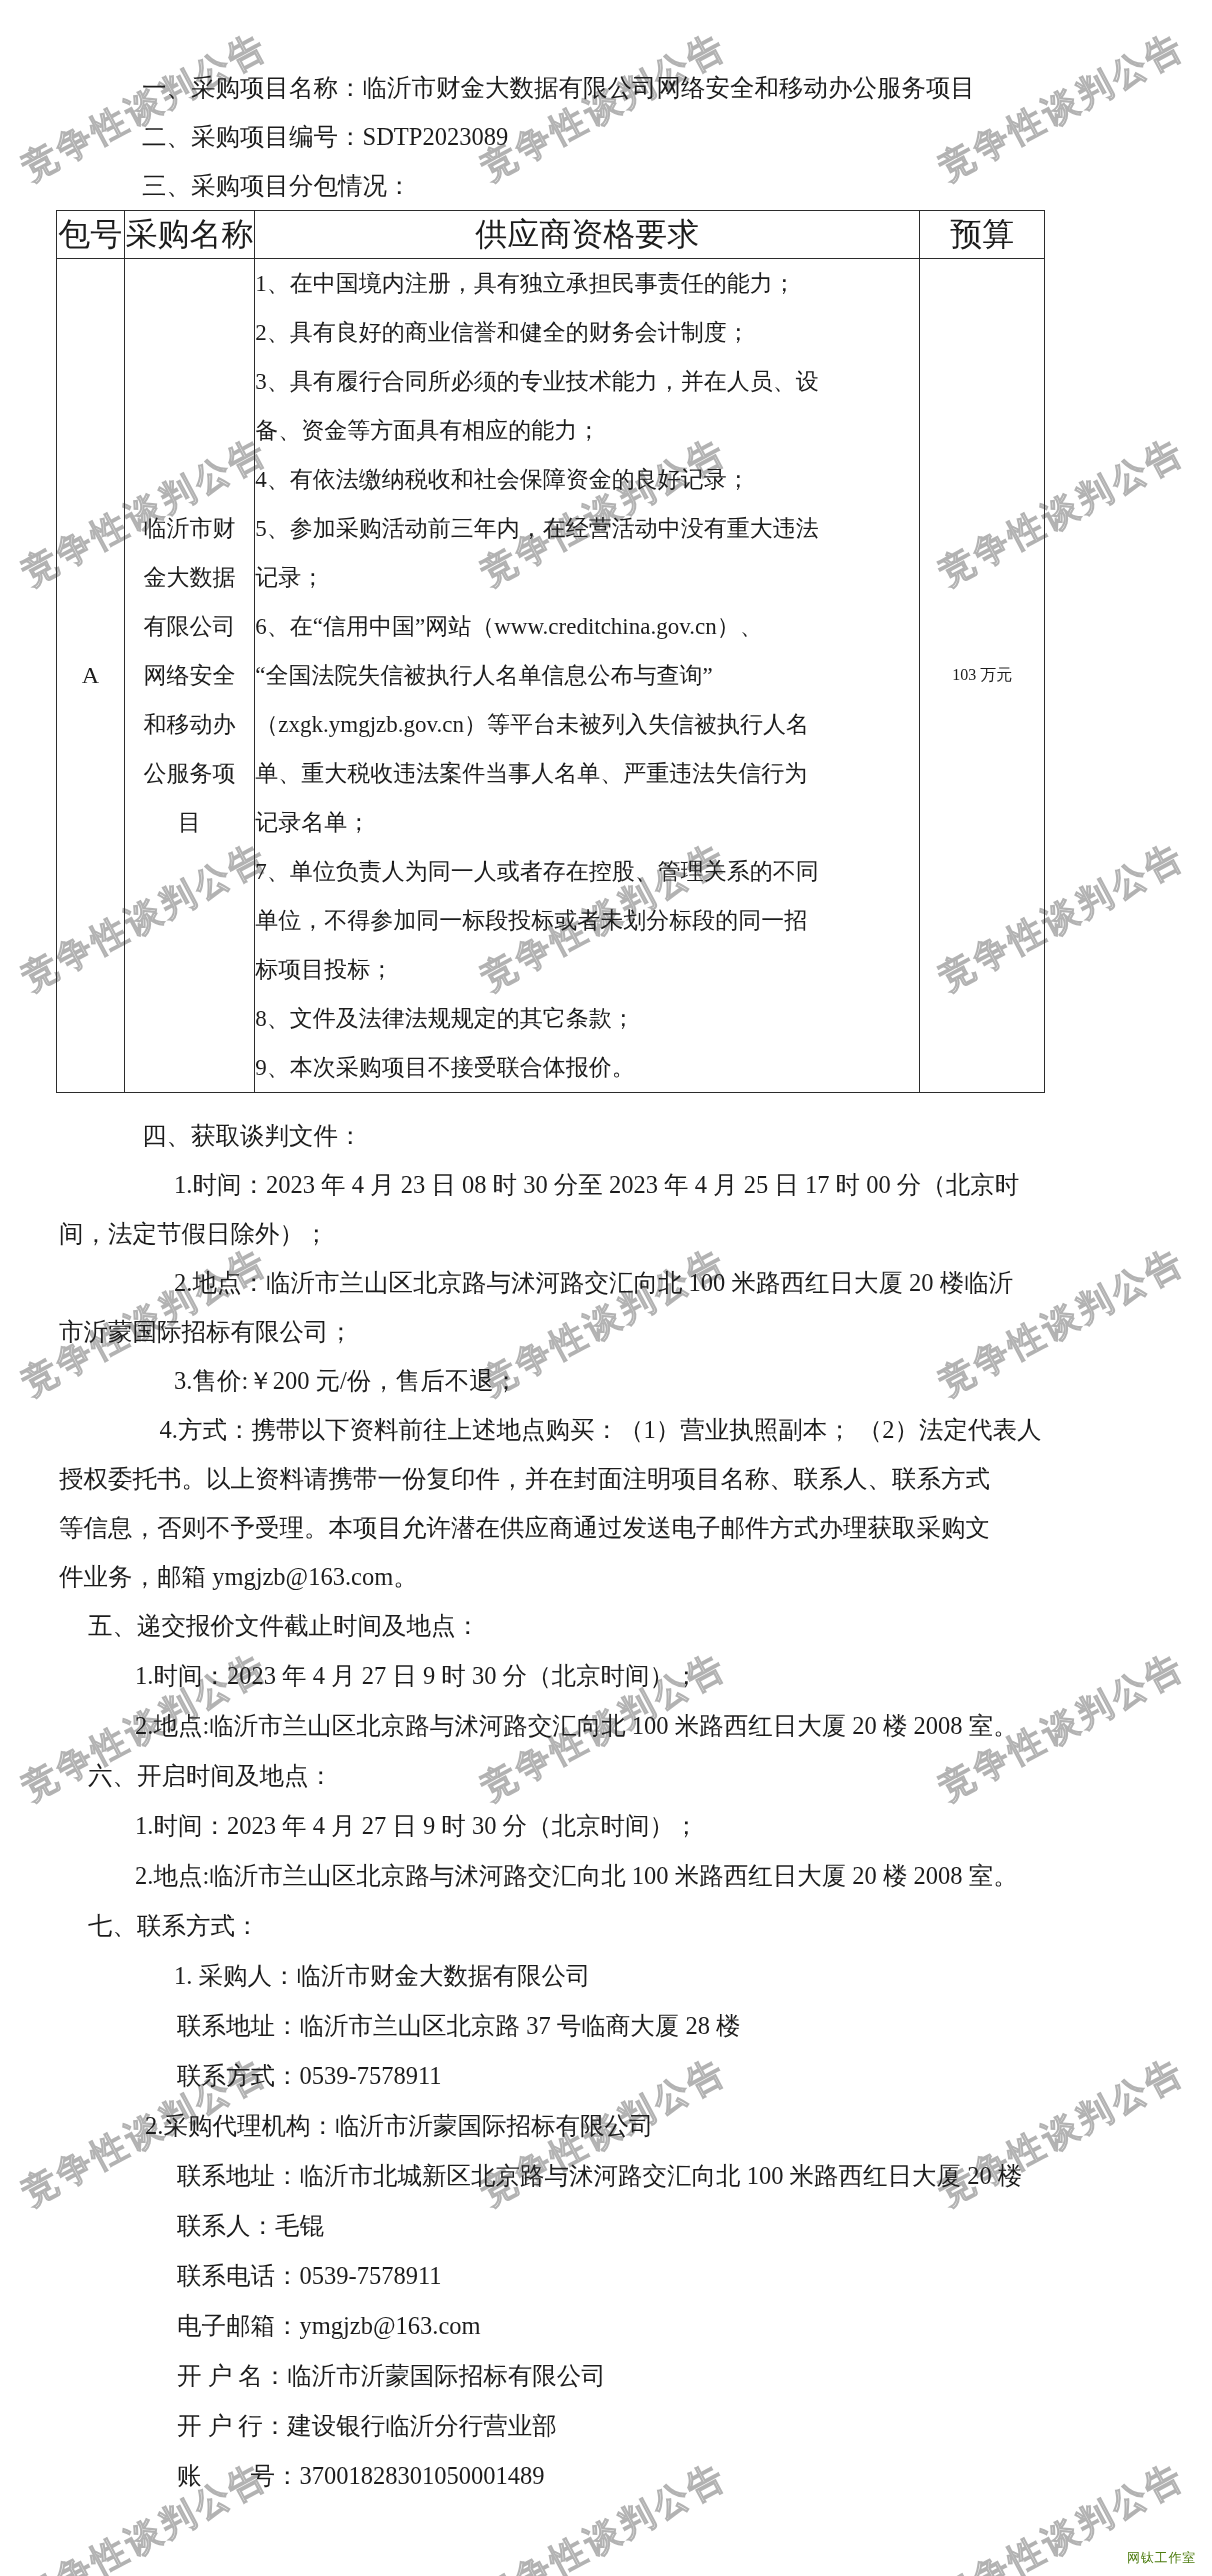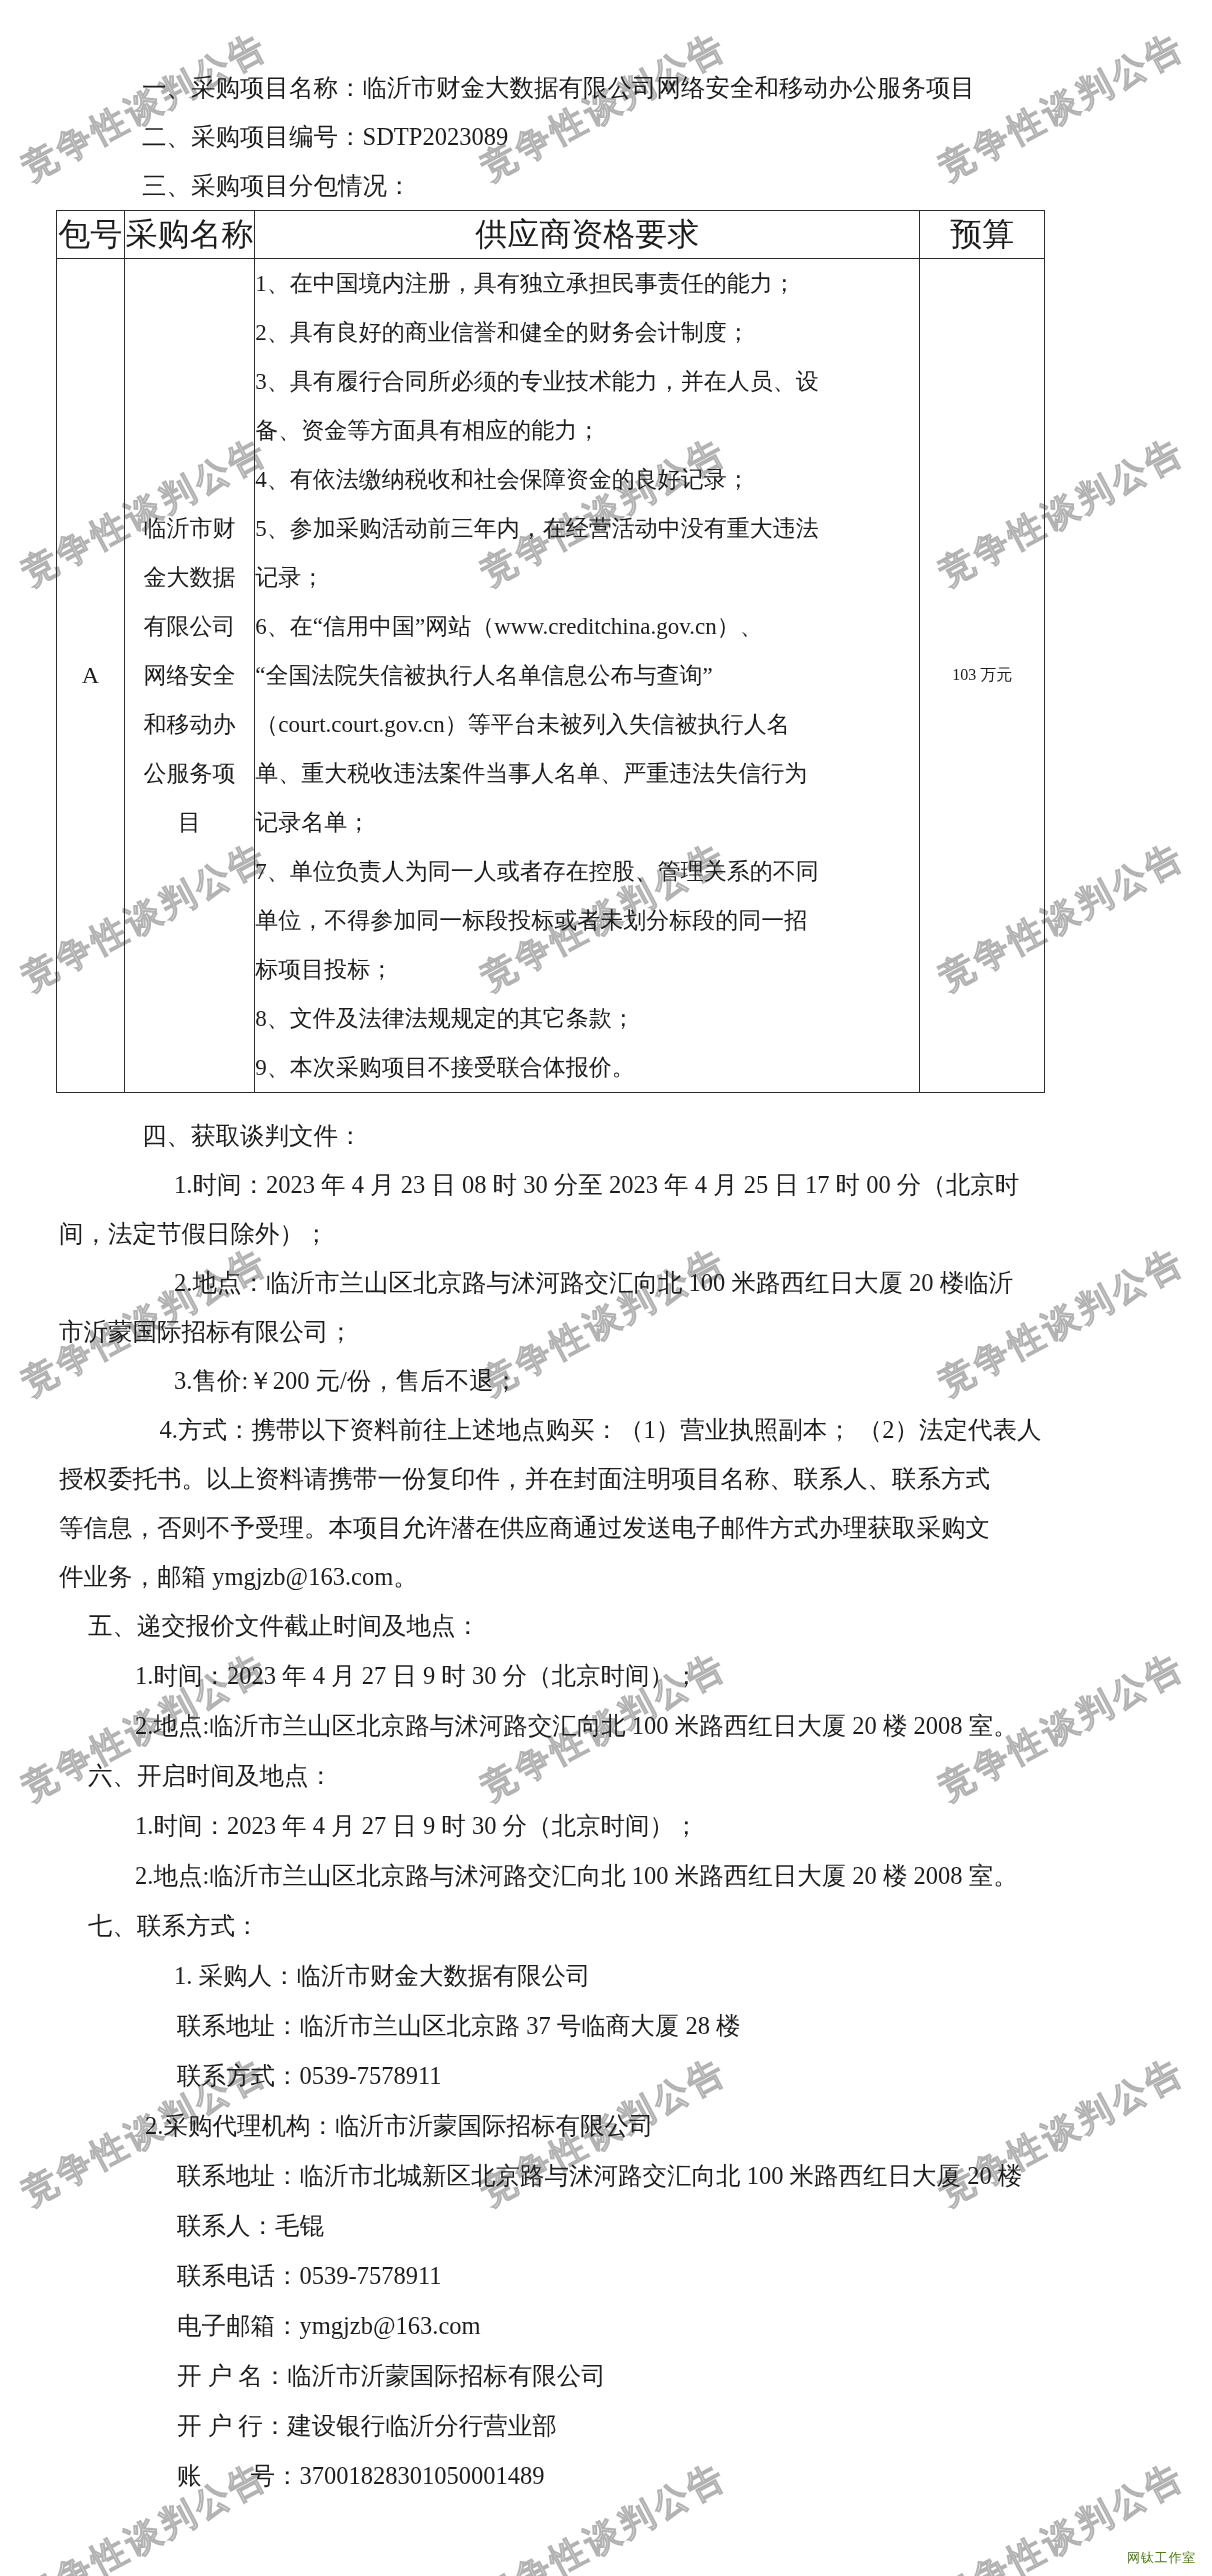--- a/index.html
+++ b/index.html
@@ -137,21 +137,21 @@
         <td class="req-cell">
               <div class="line s-cont">1、在中国境内注册，具有独立承担民事责任的能力；</div>
               <div class="line s-cont">2、具有良好的商业信誉和健全的财务会计制度；</div>
               <div class="line s-cont">3、具有履行合同所必须的专业技术能力，并在人员、设</div>
               <div class="line s-cont">备、资金等方面具有相应的能力；</div>
               <div class="line s-cont">4、有依法缴纳税收和社会保障资金的良好记录；</div>
               <div class="line s-cont">5、参加采购活动前三年内，在经营活动中没有重大违法</div>
               <div class="line s-cont">记录；</div>
               <div class="line s-cont">6、在“信用中国”网站（www.creditchina.gov.cn）、</div>
               <div class="line s-cont">“全国法院失信被执行人名单信息公布与查询”</div>
-              <div class="line s-cont">（court.court.gov.cn）等平台未被列入失信被执行人名</div>
+              <div class="line s-cont">（zxgk.ymgjzb.gov.cn）等平台未被列入失信被执行人名</div>
               <div class="line s-cont">单、重大税收违法案件当事人名单、严重违法失信行为</div>
               <div class="line s-cont">记录名单；</div>
               <div class="line s-cont">7、单位负责人为同一人或者存在控股、管理关系的不同</div>
               <div class="line s-cont">单位，不得参加同一标段投标或者未划分标段的同一招</div>
               <div class="line s-cont">标项目投标；</div>
               <div class="line s-cont">8、文件及法律法规规定的其它条款；</div>
               <div class="line s-cont">9、本次采购项目不接受联合体报价。</div>
             </td>
         <td class="budget-cell">103 万元</td>
       </tr>

